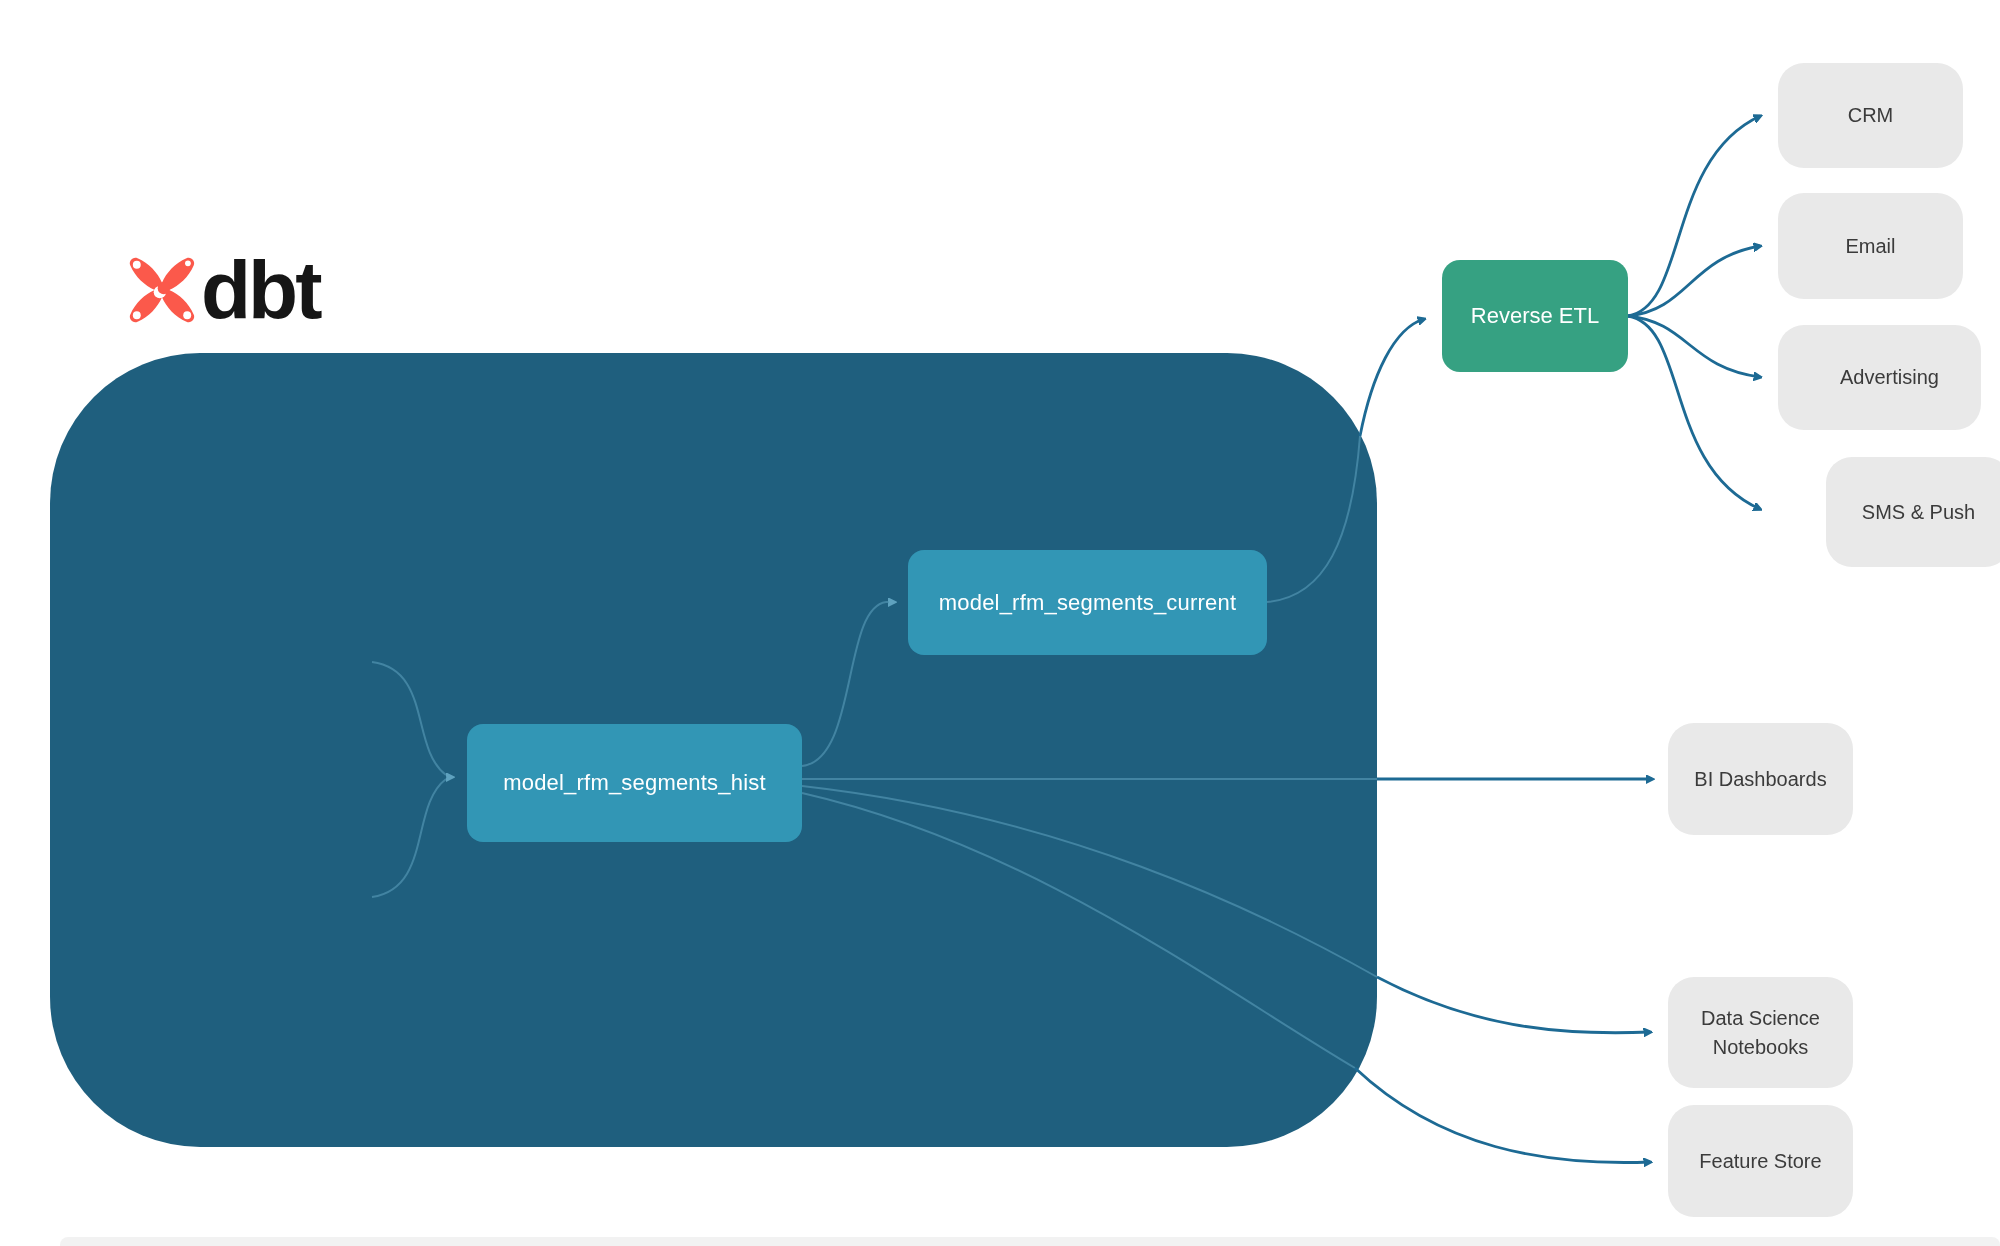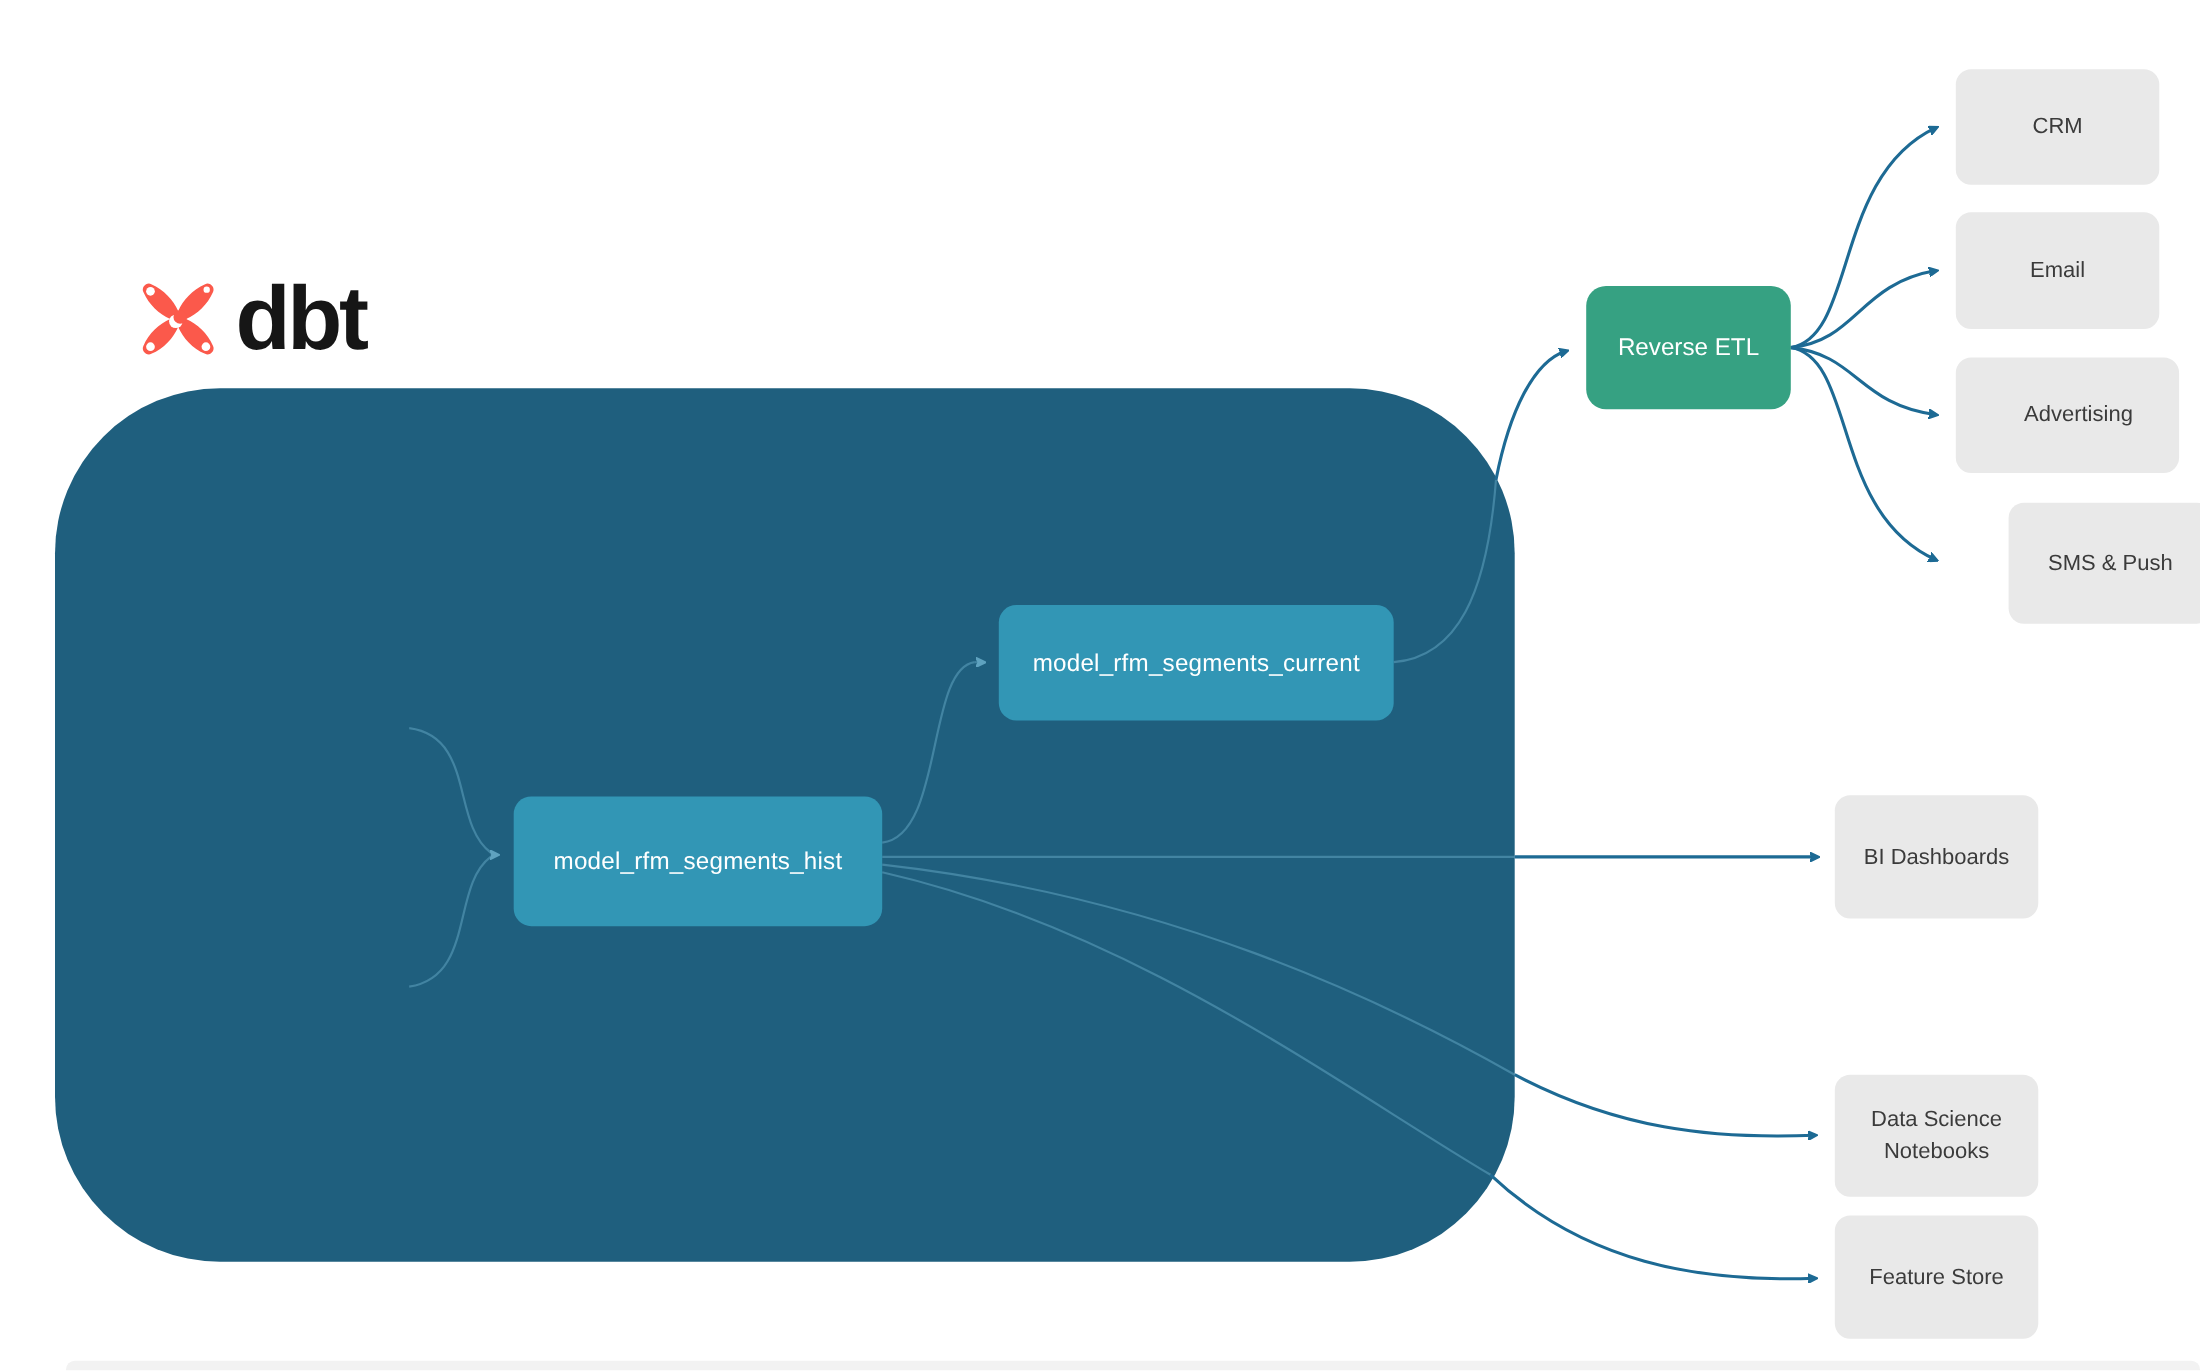--- a/index.html
+++ b/index.html
@@ -25,30 +25,30 @@
   }
   .node-teal{
     background:#3296B5;color:#ffffff;border-radius:16px;
     font-size:22px;letter-spacing:.2px;
   }
   .node-green{
     background:#36A182;color:#ffffff;border-radius:18px;
     font-size:22px;
   }
   .node-gray{
-    background:#E9E9E9;color:#3B3B3B;border-radius:14px;
+    background:#E9E9E9;color:#3B3B3B;border-radius:26px;
     font-size:20px;line-height:1.45;padding:0 18px;
   }
 
   
   .logo{position:absolute;left:126px;top:254px;display:flex;align-items:center;}
   .logo .mark{width:72px;height:72px;display:block;}
   .logo .word{
     font-size:82px;font-weight:bold;color:#161616;letter-spacing:-3px;
-    line-height:72px;margin-left:16px;
+    line-height:72px;margin-left:3px;
   }
 
   
   .bottom-strip{
     position:absolute;left:60px;top:1237px;width:1940px;height:9px;
     background:#F2F2F2;border-radius:8px 8px 0 0;
   }
 </style>
 </head>
 <body>

